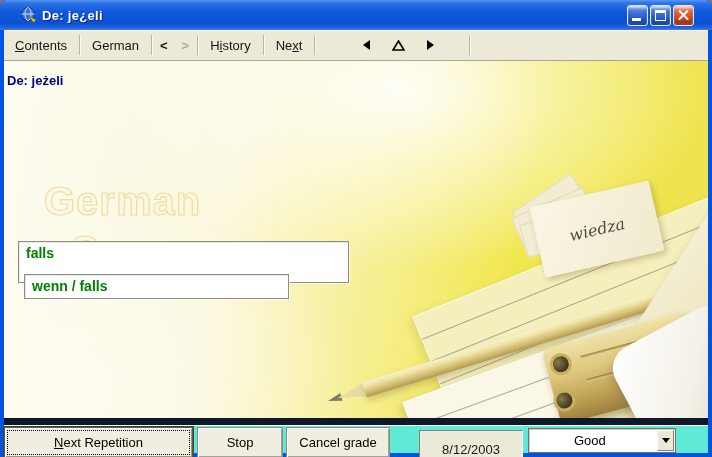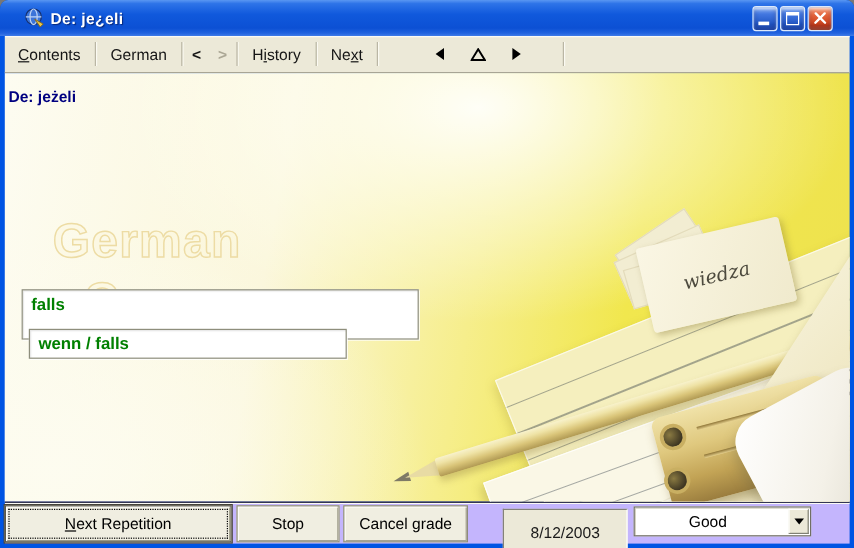--- a/index.html
+++ b/index.html
@@ -142,21 +142,21 @@
   .screw.sc1 { left:78px; top:22px; } .screw.sc2 { left:100px; top:46px; }
   .eraser {
     position:absolute; left:628px; top:258px; width:130px; height:150px; z-index:6;
     transform:rotate(-28deg); border-radius:24px 26px 18px 18px;
     background:linear-gradient(130deg,#FFFFFF 0%,#F4F1E8 45%,#DAD6C8 82%,#C6C2B3 100%);
     box-shadow:-5px 6px 10px rgba(120,110,70,.35);
   }
   
   .bottombar {
     position:absolute; left:4px; right:4px; bottom:4px; height:35px;
-    background:#c4b5fd; border-top:1px solid #0f172a; box-shadow:inset 0 1px 0 #FBFAF4;
+    background:#5eead4; border-top:7px solid #0f172a; box-shadow:inset 0 1px 0 #FBFAF4;
   }
   .btn {
     position:absolute; top:2px; height:31px; background:#F0EEE1;
     border:1px solid #8E8C7C; box-shadow:inset 1px 1px 0 #FFFFFF, inset -1px -1px 0 #A5A291;
     font-size:13px; color:#000; display:flex; align-items:center; justify-content:center; cursor:default;
   }
   .btn-next   { left:0px;   width:189px; border:1px solid #5A584C;
     box-shadow:0 0 0 1px #45433A, inset 1px 1px 0 #FFFFFF, inset -1px -1px 0 #9B9884;
     outline:1px dotted #000; outline-offset:-4px; }
   .btn-stop   { left:193px; width:86px; }

